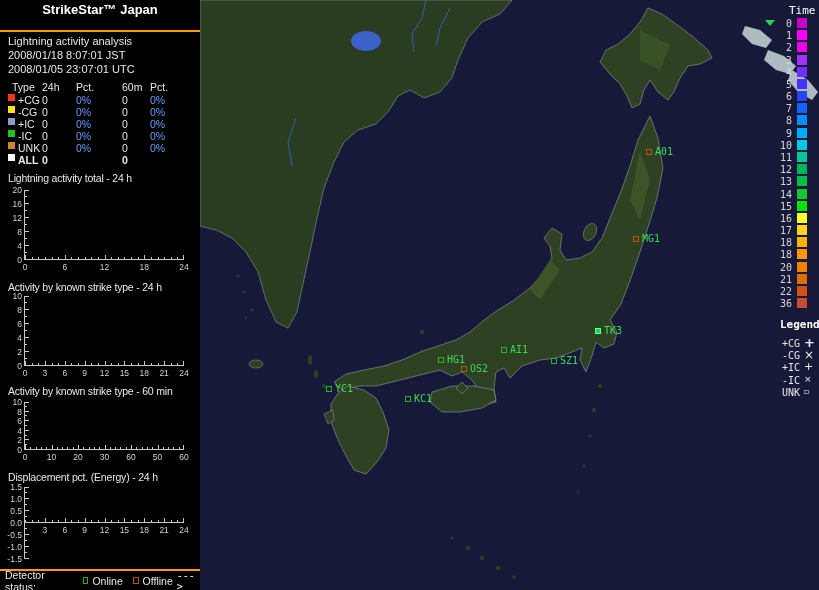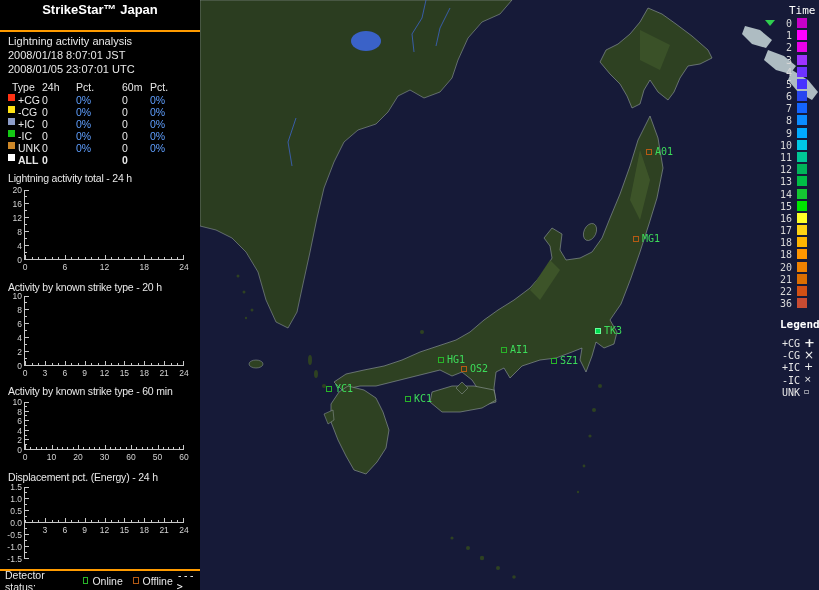--- a/index.html
+++ b/index.html
@@ -196,21 +196,21 @@
           <div class="xtick" style="width: 1px; height: 3px; left: 152.375px; top: 67px;"></div>
           <div class="xtick" style="width: 1px; height: 5px; left: 158px; top: 65px;"></div>
           <div class="xlab" style="left: -12px; top: 72px;">0</div>
           <div class="xlab" style="left: 27.75px; top: 72px;">6</div>
           <div class="xlab" style="left: 67.5px; top: 72px;">12</div>
           <div class="xlab" style="left: 107.25px; top: 72px;">18</div>
           <div class="xlab" style="left: 147px; top: 72px;">24</div>
         </div>
     </div>
     <div class="chart" id="chart1">
-      <div class="ctitle">Activity by known strike type - 20 h</div>
+      <div class="ctitle">Activity by known strike type - 24 h</div>
       <div class="plot">
           <div class="hax" style="top: 69px;"></div>
           <div class="ytick" style="left: 0px; width: 4px; height: 1px; top: 69px;"></div>
           <div class="ylab" style="top: 65px;">0</div>
           <div class="ytick" style="left: 0px; width: 4px; height: 1px; top: 55px;"></div>
           <div class="ylab" style="top: 51px;">2</div>
           <div class="ytick" style="left: 0px; width: 4px; height: 1px; top: 41px;"></div>
           <div class="ylab" style="top: 37px;">4</div>
           <div class="ytick" style="left: 0px; width: 4px; height: 1px; top: 27px;"></div>
           <div class="ylab" style="top: 23px;">6</div>

